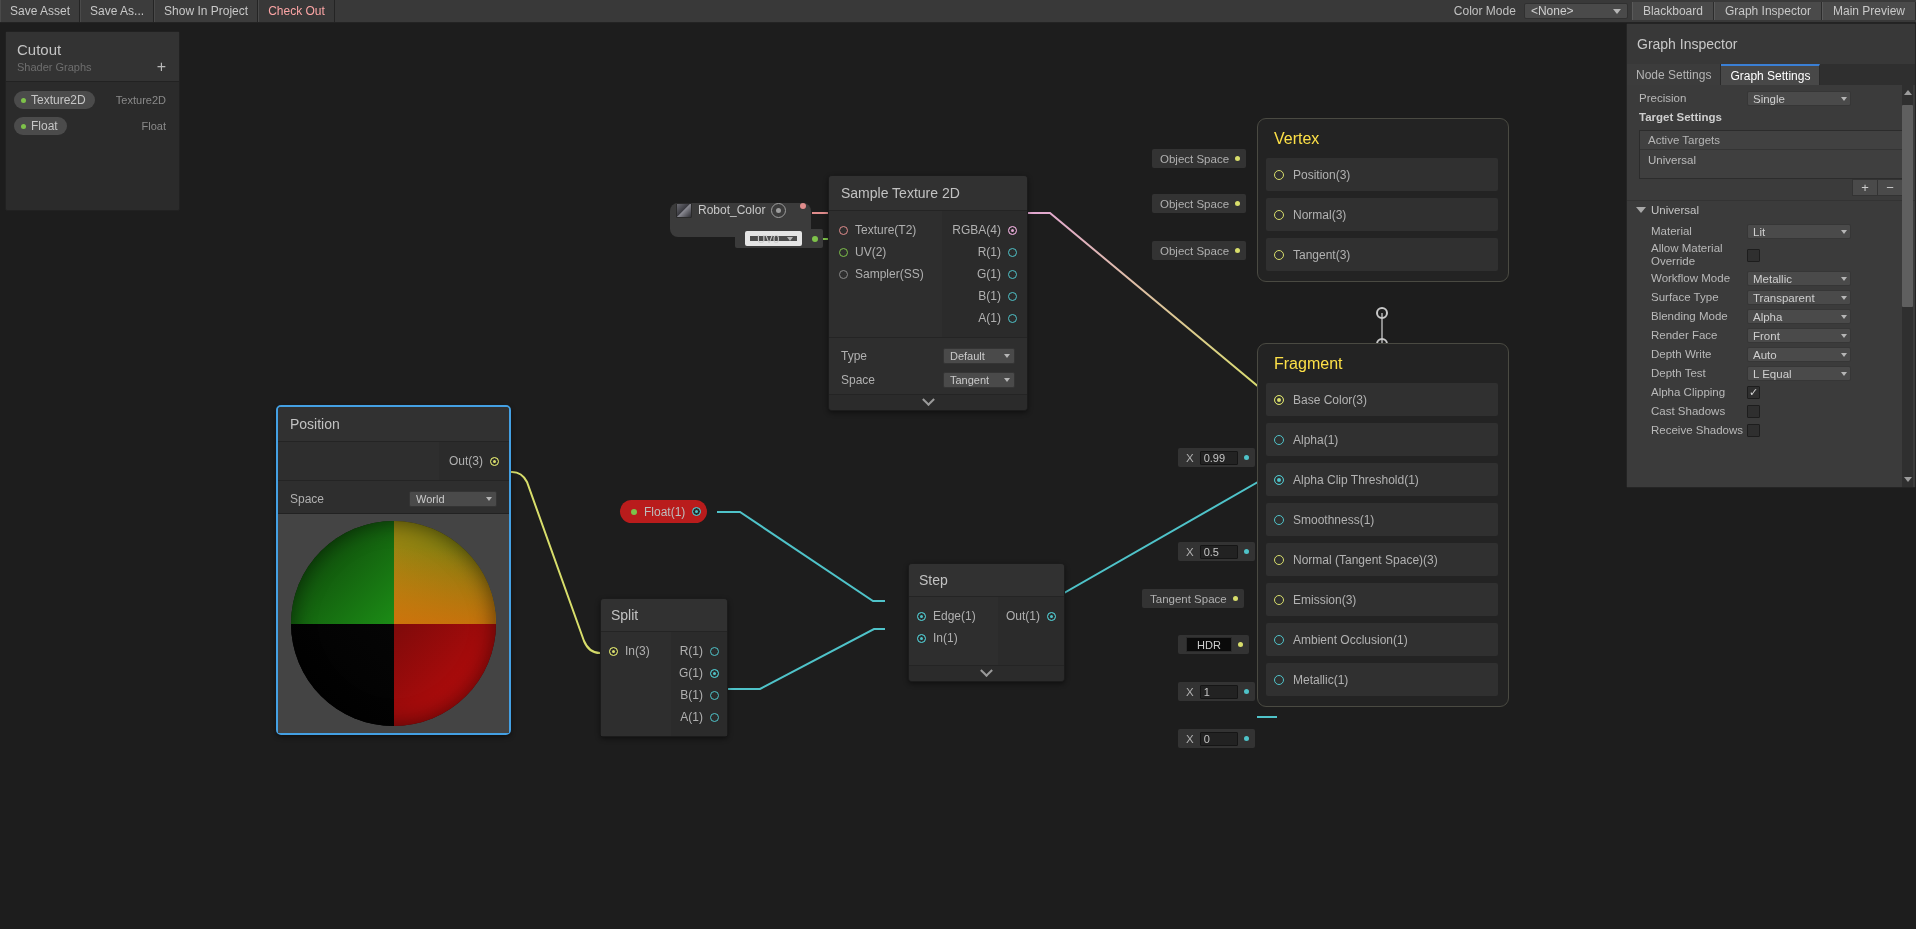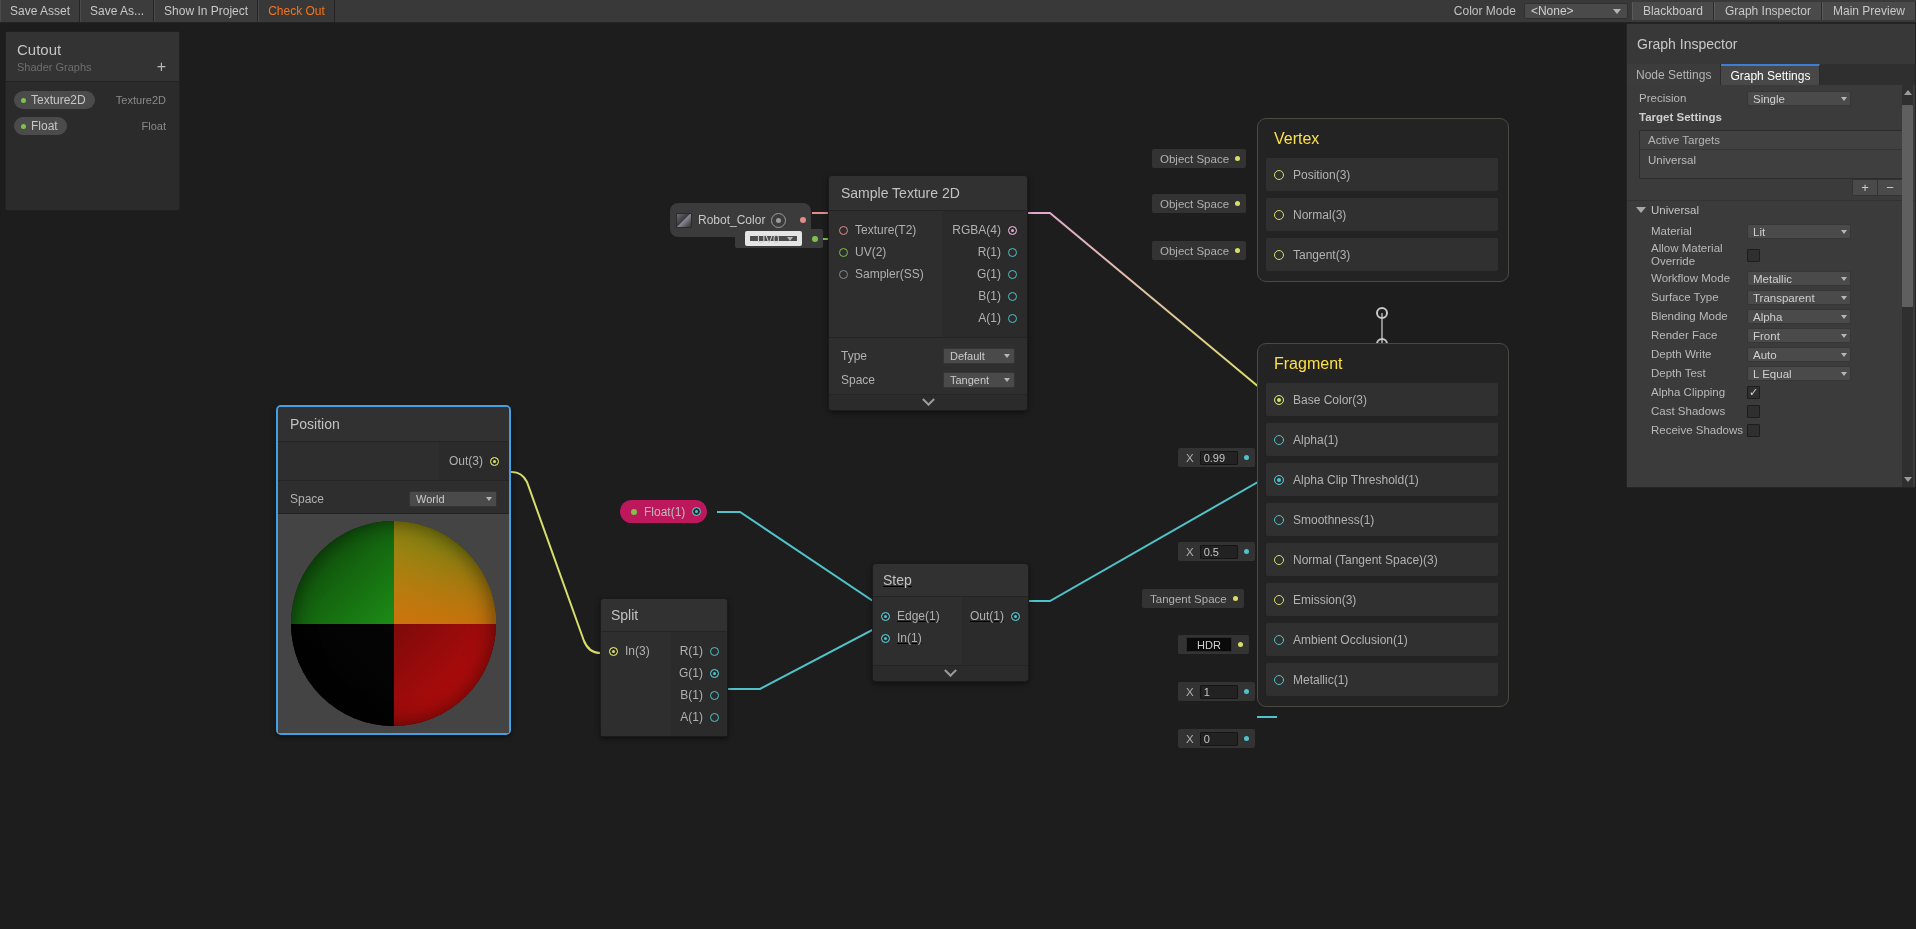--- a/index.html
+++ b/index.html
@@ -17,21 +17,21 @@
     position: absolute; left: 0; top: 0; width: 1916px; height: 23px;
     background: #393939; border-bottom: 1px solid #232323;
     display: flex; align-items: stretch;
   }
   .tb-btn {
     display: flex; align-items: center; padding: 0 9px;
     font-size: 12px; color: #c8c8c8; background: #3c3c3c;
     border-right: 1px solid #242424; border-left: 1px solid #4a4a4a;
     white-space: nowrap; cursor: default;
   }
-  .tb-btn.disabled { color: #f97316; background: #383838; }
+  .tb-btn.disabled { color: #fca5a5; background: #383838; }
   .tb-spacer { flex: 1; }
   .tb-label {
     display: flex; align-items: center; padding: 0 8px;
     font-size: 12px; color: #c0c0c0; white-space: nowrap;
   }
   .tb-dropdown {
     display: flex; align-items: center; justify-content: space-between;
     width: 104px; margin: 3px 4px 3px 0; padding: 0 6px;
     background: #4a4a4a; border: 1px solid #303030; border-radius: 2px;
     font-size: 12px; color: #cfcfcf;
@@ -159,38 +159,38 @@
   .defval .hdrbox {
     min-width: 46px; height: 15px; background: #0a0a0a; border: 1px solid #2a2a2a;
     display: flex; align-items: center; justify-content: center;
     font-size: 11px; color: #d0d0d0;
   }
   .dv-dot { width: 5px; height: 5px; border-radius: 50%; background: #d8de6b; flex: none; }
   .dv-dot.c { background: #4fc3c9; }
 
   
   .prop-pill {
-    position: absolute; display: flex; align-items: center; gap: 6px;
+    position: absolute; display: flex; gap: 6px;
     height: 34px; background: #3b3b3b; border-radius: 8px; padding: 0 5px 0 6px;
   }
   .prop-pill .pname { font-size: 12px; color: #c8c8c8; white-space: nowrap; }
   .prop-pill .swatch {
     width: 16px; height: 15px; border: 1px solid #2a2a2a; border-radius: 1px;
     background: linear-gradient(135deg,#6b6b72 0%,#3a3a40 45%,#8a8a92 50%,#2e2e34 100%);
   }
   .prop-pill .eye {
     width: 15px; height: 15px; border-radius: 50%; border: 1.5px solid #9d9d9d;
     display: flex; align-items: center; justify-content: center;
   }
   .prop-pill .eye i { width: 5px; height: 5px; border-radius: 50%; background: #9d9d9d; display: block; }
   .prop-pill .outdot { width: 6px; height: 6px; border-radius: 50%; flex: none; }
 
   .pill-node {
     position: absolute; display: flex; align-items: center; gap: 7px;
-    height: 23px; background: #be185d; border-radius: 12px; padding: 0 6px 0 11px;
+    height: 23px; background: #b91c1c; border-radius: 12px; padding: 0 6px 0 11px;
   }
   .pill-node .pl { font-size: 12px; color: #bdbdbd; }
 
   .uv-combo {
     position: absolute; display: flex; align-items: center; gap: 10px;
     height: 19px; background: #3b3b3b; border-radius: 2px; padding: 0 5px 0 10px;
   }
   .uv-combo .uvbox {
     display: flex; align-items: center; gap: 8px; height: 15px;
     background: #4c4c4c; border: 5px solid #e5e5e5; border-radius: 2px;
@@ -473,21 +473,21 @@
             <span class="port"></span>
           </div>
           <div class="port-row out" style="padding:0 8px;">
             <span class="port-label">A(1)</span>
             <span class="port"></span>
           </div>
         </div>
       </div>
     </div>
 
-    <div class="node" style="left:872px; top:540px; width:157px;text-decoration:underline;">
+    <div class="node" style="left:908px; top:540px; width:157px;">
       <div class="node-title" style="padding:8px 10px;">Step</div>
       <div class="node-body">
         <div class="col-in">
           <div class="port-row" style="padding:0 8px;">
             <span class="port filled"></span>
             <span class="port-label">Edge(1)</span>
           </div>
           <div class="port-row" style="padding:0 8px;">
             <span class="port filled"></span>
             <span class="port-label">In(1)</span>

